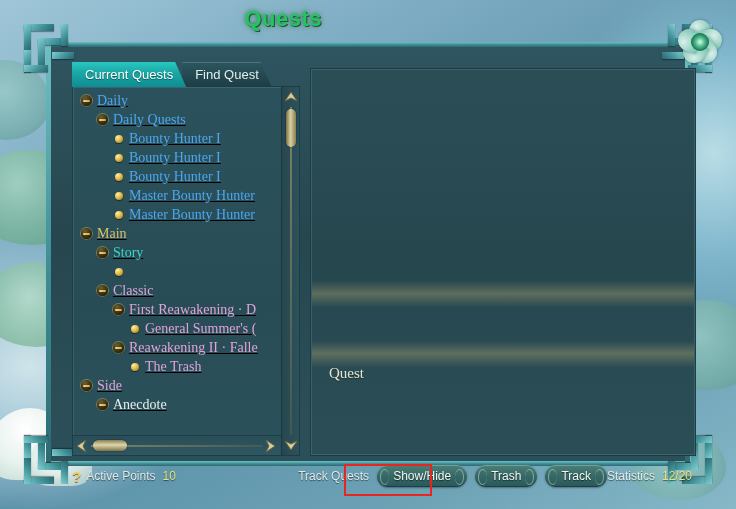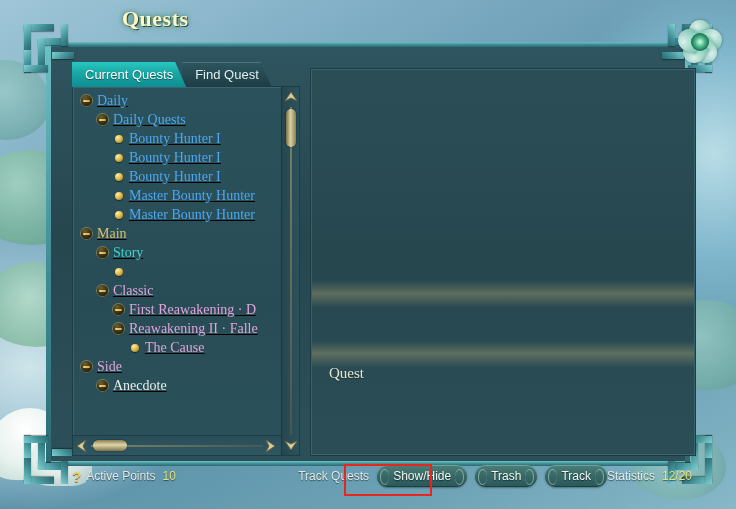--- a/index.html
+++ b/index.html
@@ -45,22 +45,22 @@
     box-shadow:0 1px 1px rgba(0,0,0,.35);
   }
   .knot.tl { left:0; top:0; }
   .knot.tr { right:0; top:0; transform:scaleX(-1); }
   .knot.bl { left:0; bottom:0; transform:scaleY(-1); }
   .knot.br { right:0; bottom:0; transform:scale(-1,-1); }
 
   
   #title {
     position:absolute; left:104px; top:-14px; width:200px; height:30px;
-    font-family:Liberation Serif, serif; font-size:22px; font-weight:bold;
-    color:#fef9c3; text-align:left; line-height:30px;
+    font-family:Liberation Sans, sans-serif; font-size:22px; font-weight:bold;
+    color:#22c55e; text-align:right; line-height:30px;
     text-shadow:0 0 5px rgba(40,90,70,.9), 1px 1px 0 #2b4a44, 0 0 12px rgba(120,220,150,.45);
     letter-spacing:.5px;
   }
 
   
   #close-btn {
     position:absolute; right:-4px; top:2px; width:44px; height:44px; cursor:pointer;
   }
   .blossom-p {
     position:absolute; width:22px; height:22px; border-radius:50% 50% 50% 0;
@@ -353,28 +353,33 @@
           <span class="ind" style="width: 24px;"></span>
           <span class="toggle"></span>
           <span class="lbl c-pink">Classic</span>
         </div>
         <div class="node">
           <span class="ind" style="width: 40px;"></span>
           <span class="toggle"></span>
           <span class="lbl c-pink">First Reawakening · D</span>
         </div>
         <div class="node">
+          <span class="ind" style="width: 56px;"></span>
+          <span class="bullet"></span>
+          <span class="lbl c-pink">General Summer's (</span>
+        </div>
+        <div class="node">
           <span class="ind" style="width: 40px;"></span>
           <span class="toggle"></span>
           <span class="lbl c-pink">Reawakening II · Falle</span>
         </div>
         <div class="node">
           <span class="ind" style="width: 56px;"></span>
           <span class="bullet"></span>
-          <span class="lbl c-pink">The Cause</span>
+          <span class="lbl c-pink">The Trash</span>
         </div>
         <div class="node">
           <span class="ind" style="width: 8px;"></span>
           <span class="toggle"></span>
           <span class="lbl c-pink">Side</span>
         </div>
         <div class="node">
           <span class="ind" style="width: 24px;"></span>
           <span class="toggle"></span>
           <span class="lbl c-white">Anecdote</span>

